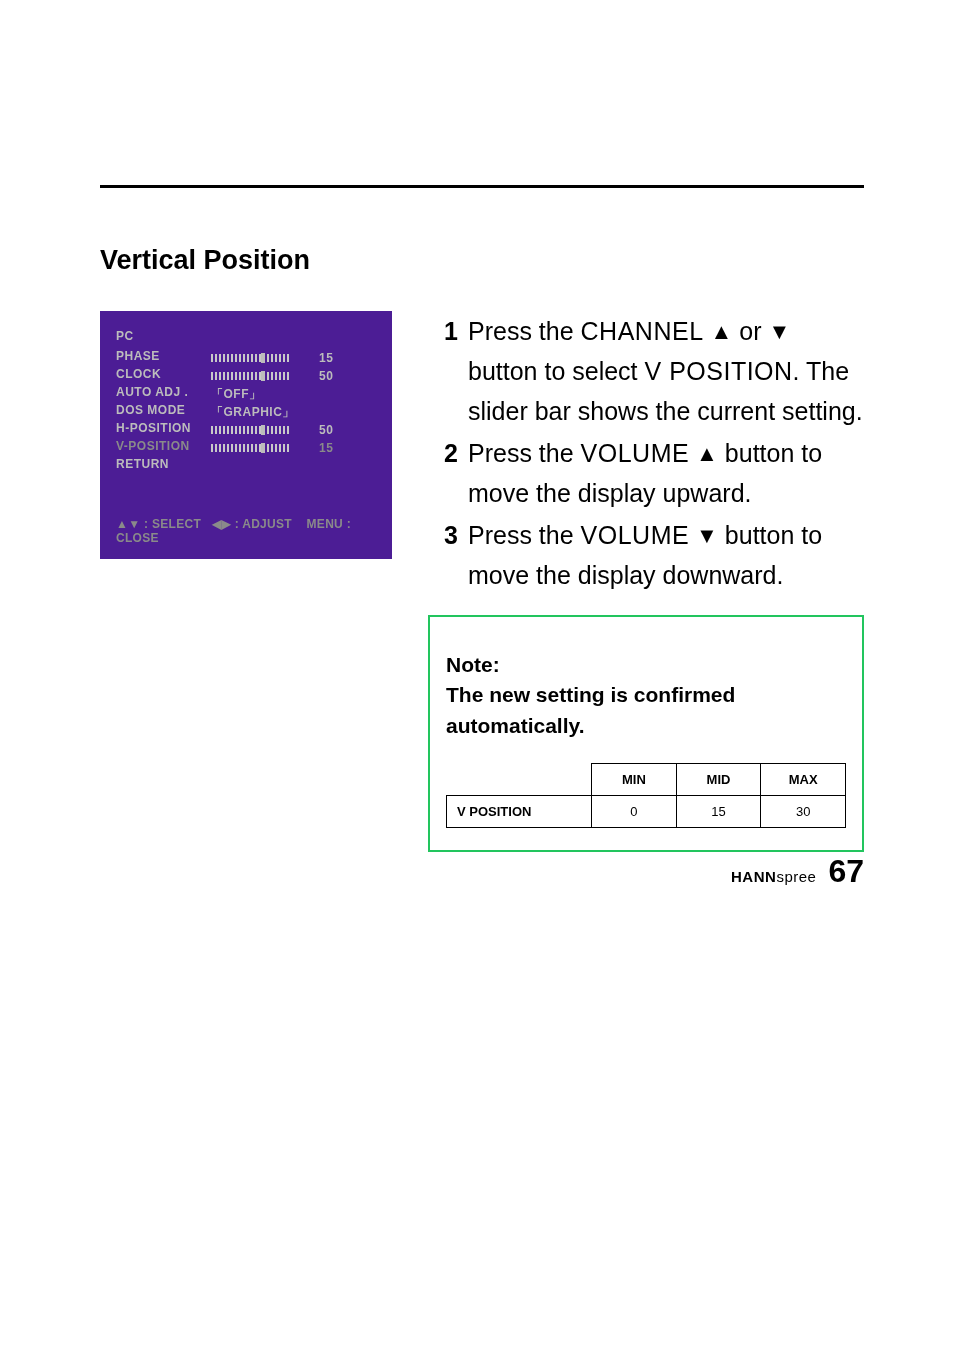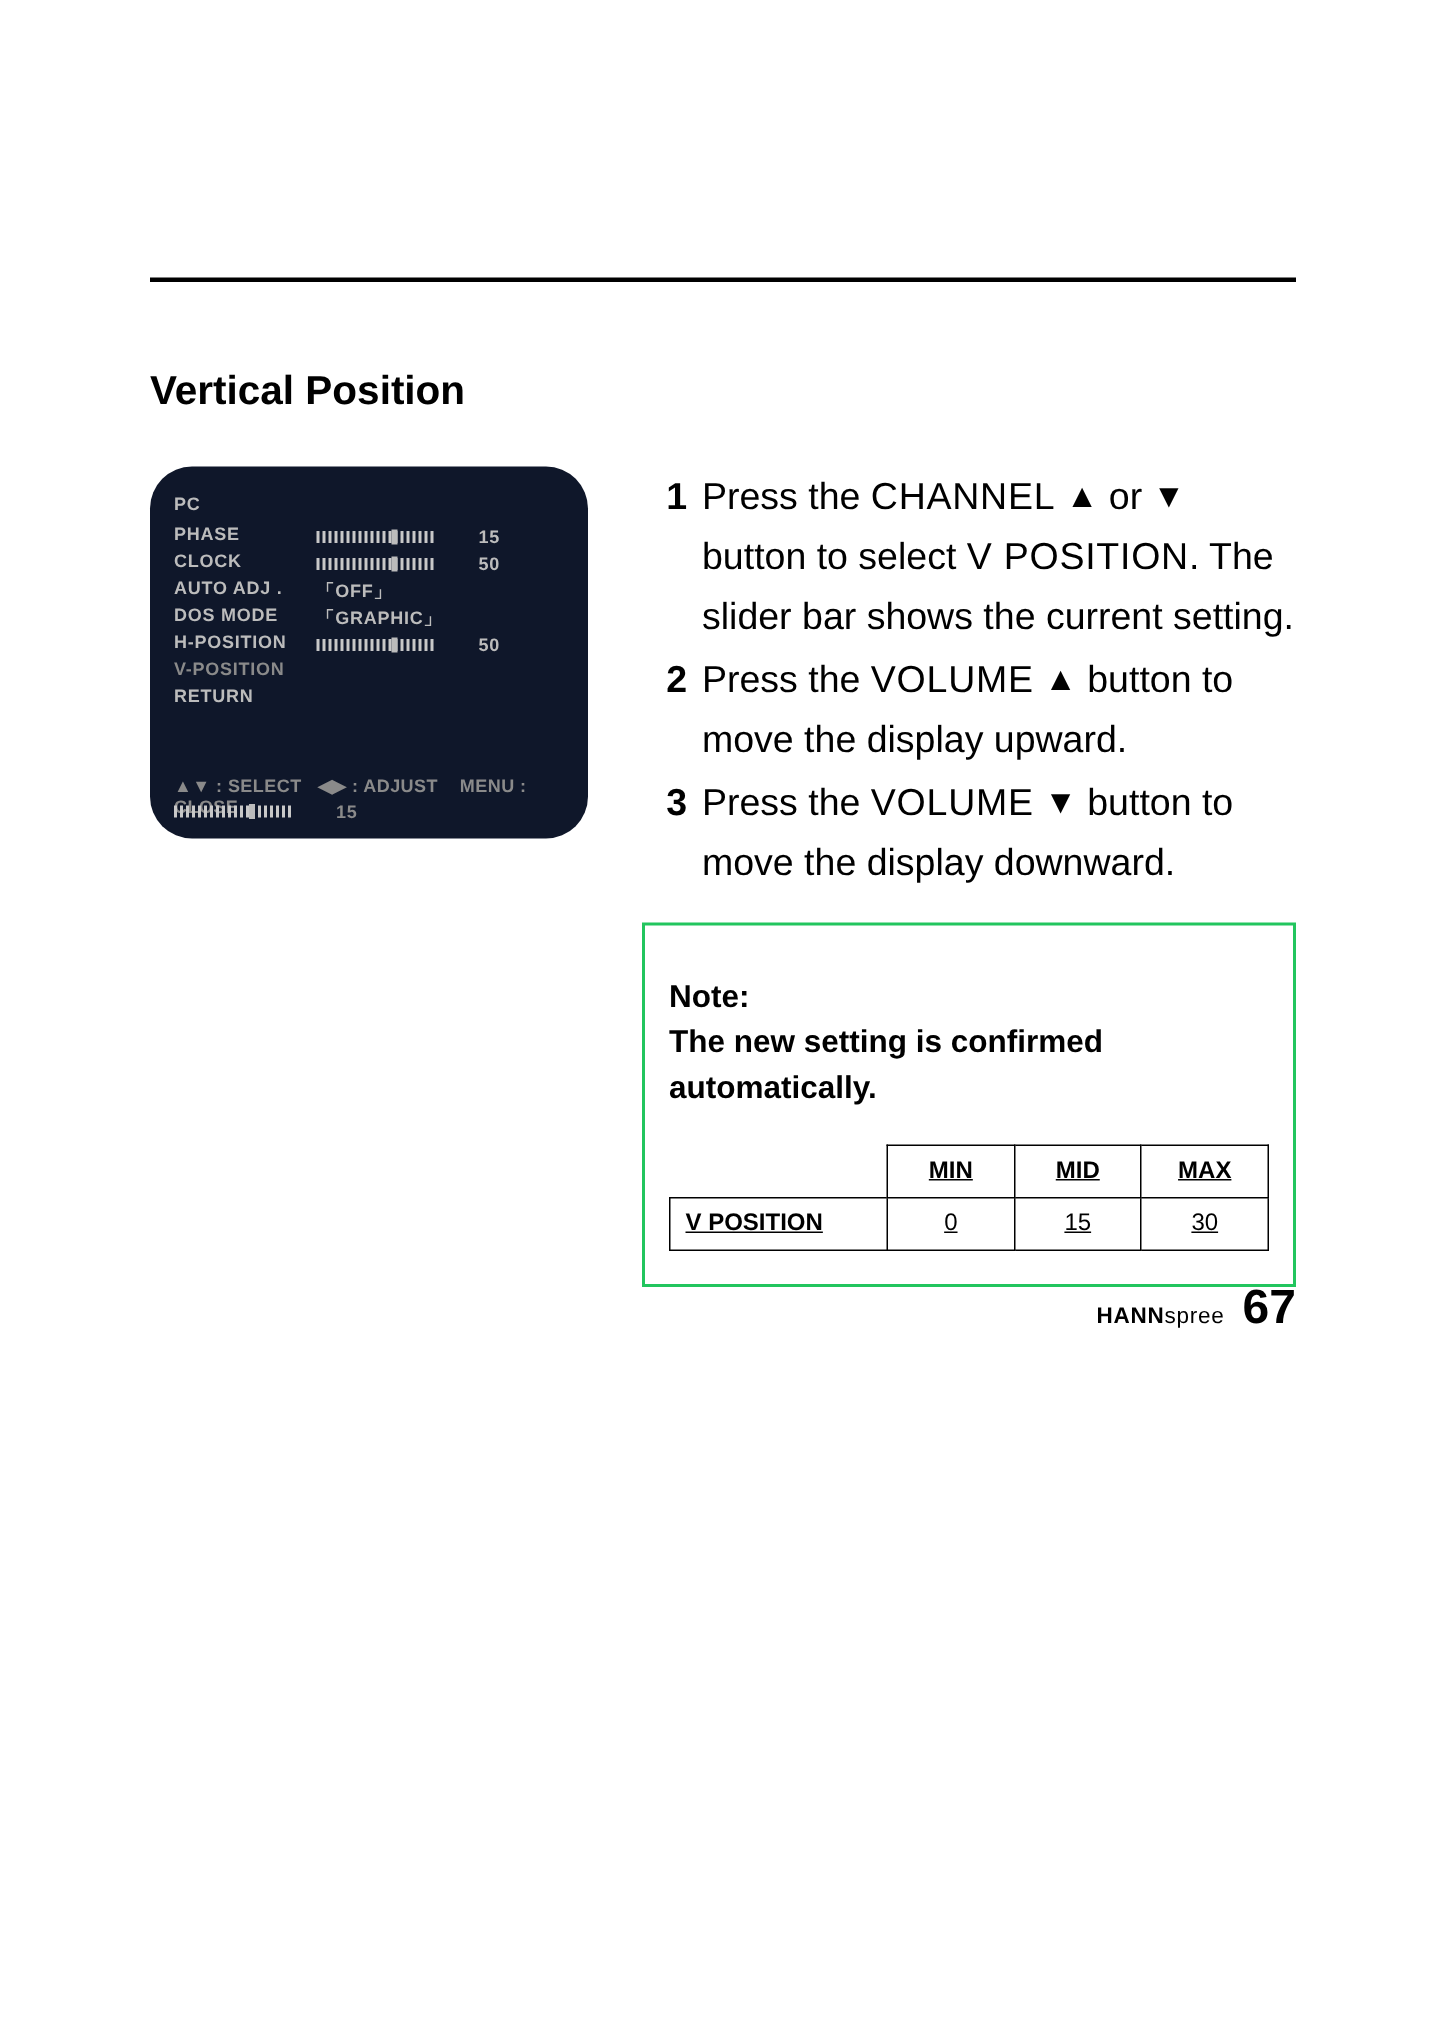--- a/index.html
+++ b/index.html
@@ -31,28 +31,27 @@
     font-size: 27px;
     font-weight: bold;
   }
   .content-row {
     display: flex;
     margin-top: 35px;
     align-items: flex-start;
   }
   .osd-box {
     width: 260px;
-    background: #0f172a;
+    background: #4c1d95;
     color: #bcbcbc;
     font-size: 12px;
     font-weight: bold;
     padding: 18px 16px 14px 16px;
     font-family: Arial, Helvetica, sans-serif;
     letter-spacing: 0.5px;
-    border-radius: 28px;
   }
   .osd-header {
     margin-bottom: 6px;
     font-size: 12px;
     font-weight: bold;
     color: #bcbcbc;
   }
   .osd-row {
     display: flex;
     height: 18px;
@@ -99,21 +98,20 @@
     color: #8a8a8a;
     font-size: 12px;
     letter-spacing: 0.3px;
     text-align: left;
   }
   .osd-footer .tri {
     font-family: Arial, sans-serif;
   }
   .osd-active {
     color: #8a8a8a;
-    flex-direction: column;
   }
 
   .steps-col {
     flex: 1;
     margin-left: 36px;
   }
   .step {
     display: flex;
     font-size: 25px;
     line-height: 1.6;
@@ -140,22 +138,21 @@
     font-size: 21px;
   }
   .note-text {
     font-weight: bold;
     line-height: 1.45;
     margin-bottom: 22px;
   }
   table.minmax {
     border-collapse: collapse;
     width: 100%;
-    font-size: 16px;
-    text-decoration: underline;
+    font-size: 13px;
   }
   table.minmax th, table.minmax td {
     border: 1px solid #000;
     padding: 8px 0;
     text-align: center;
   }
   table.minmax th.corner {
     border: none;
     background: transparent;
   }

